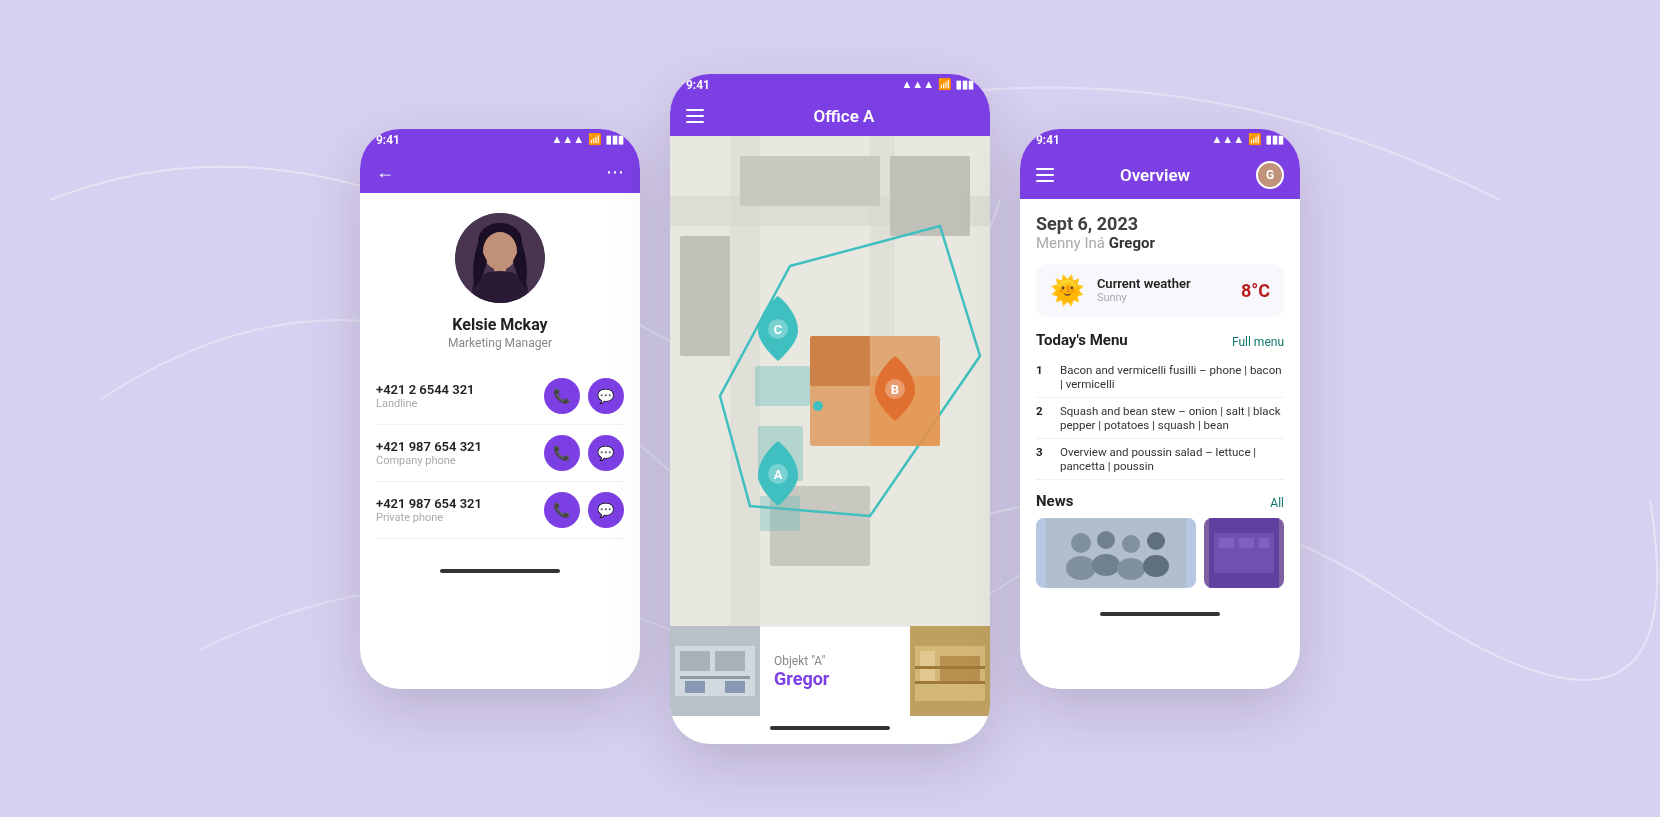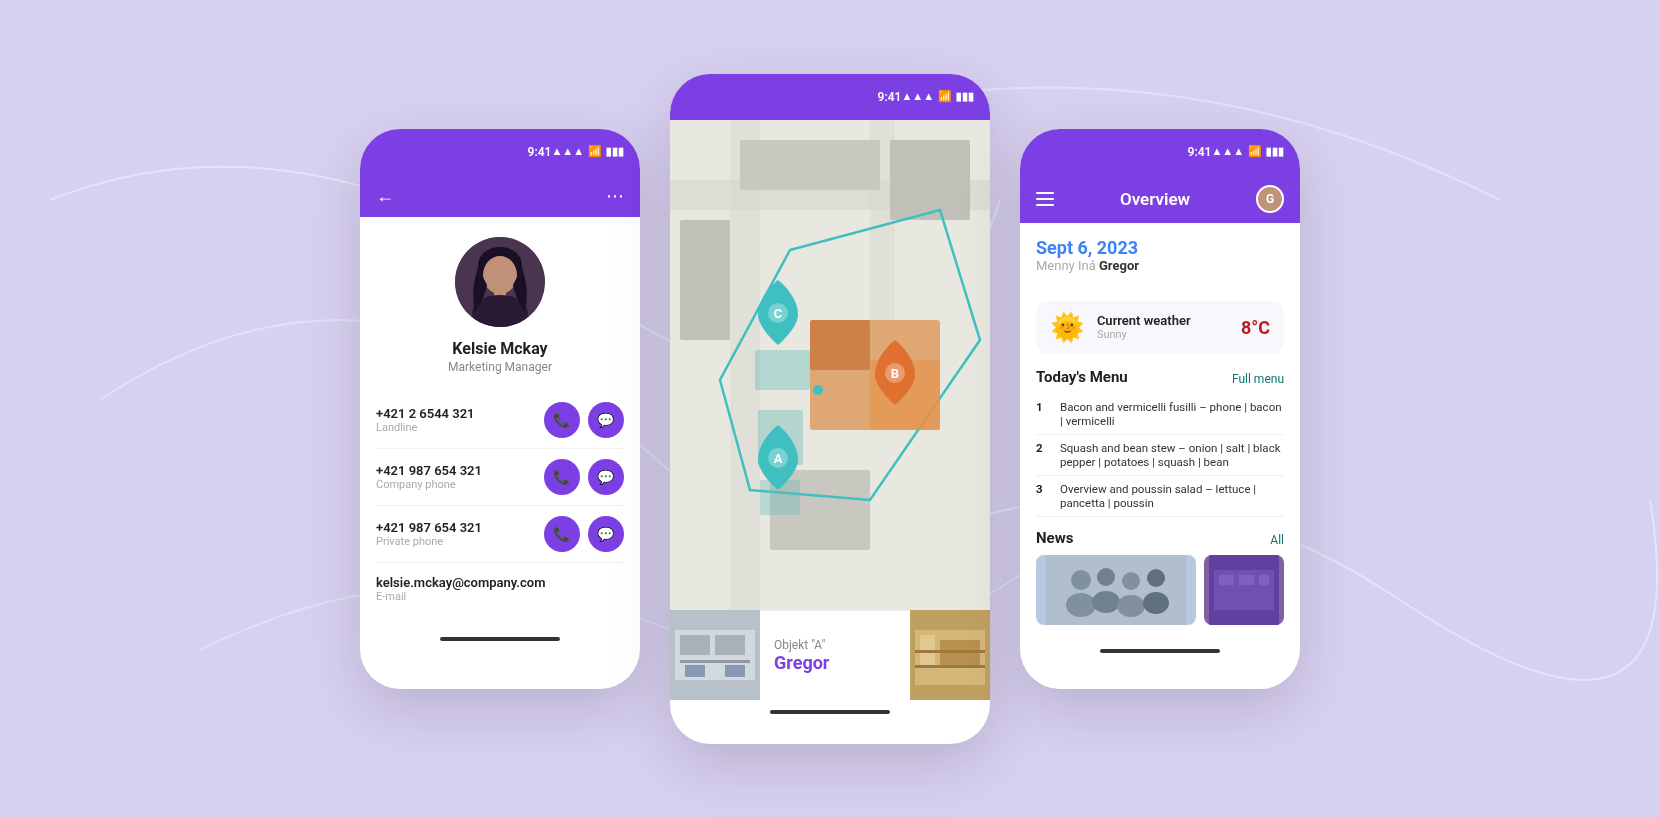--- a/index.html
+++ b/index.html
@@ -45,23 +45,23 @@
 
     .phone-right {
       width: 280px;
       height: 560px;
     }
 
     
     .status-bar {
       background: #7B3FE4;
       color: white;
-      padding: 16px 16px;
-      display: flex;
-      justify-content: flex-end;
+      padding: 4px 16px;
+      display: flex;
+      justify-content: space-between;
       align-items: center;
       font-size: 12px;
       font-weight: 600;
     }
 
     .status-icons {
       display: flex;
       align-items: center;
       gap: 4px;
       font-size: 11px;
@@ -247,27 +247,27 @@
 
     
     .overview-body {
       padding: 14px 16px;
       overflow: hidden;
     }
 
     .overview-date {
       font-size: 18px;
       font-weight: 700;
-      color: #3b82f6;
+      color: #404040;
     }
 
     .overview-greeting {
-      font-size: 13px;
+      font-size: 15px;
       color: #aaa;
-      margin-bottom: 28px;
+      margin-bottom: 12px;
     }
 
     .greeting-name {
       font-weight: 700;
       color: #333;
     }
 
     .weather-card {
       background: #f8f8fc;
       border-radius: 12px;
@@ -470,40 +470,44 @@
         <div class="contact-row-info">
           <div class="contact-row-number">+421 987 654 321</div>
           <div class="contact-row-label">Private phone</div>
         </div>
         <div class="contact-row-actions">
           <div class="action-btn">📞</div>
           <div class="action-btn">💬</div>
         </div>
       </div>
 
-      <div class="email-row">
-        <div class="email-value">kelsie.mckay@company.com</div>
-        <div class="email-label">E-mail</div>
-      </div>
     </div>
 
     <div class="home-indicator"></div>
   </div>
 
   <div class="phone phone-center">
 
     <div class="status-bar">
       <span>9:41</span>
       <div class="status-icons">
         <span>▲▲▲</span>
         <span>📶</span>
         <span>▮▮▮</span>
       </div>
     </div>
 
+    <div class="app-bar">
+      <div class="hamburger">
+        <span></span>
+          <span></span>
+          <span></span>
+      </div>
+      <span class="app-bar-title">Office A</span>
+    </div>
 
     <div class="map-area">
       <svg width="100%" height="100%" viewBox="0 0 320 490">
 
         <rect width="320" height="490" fill="#e8e8e0"></rect>
 
         <rect x="0" y="60" width="320" height="30" fill="#d8d8d0" opacity="0.7"></rect>
         <rect x="60" y="0" width="30" height="490" fill="#d8d8d0" opacity="0.5"></rect>
         <rect x="200" y="0" width="25" height="200" fill="#d8d8d0" opacity="0.5"></rect>
 

